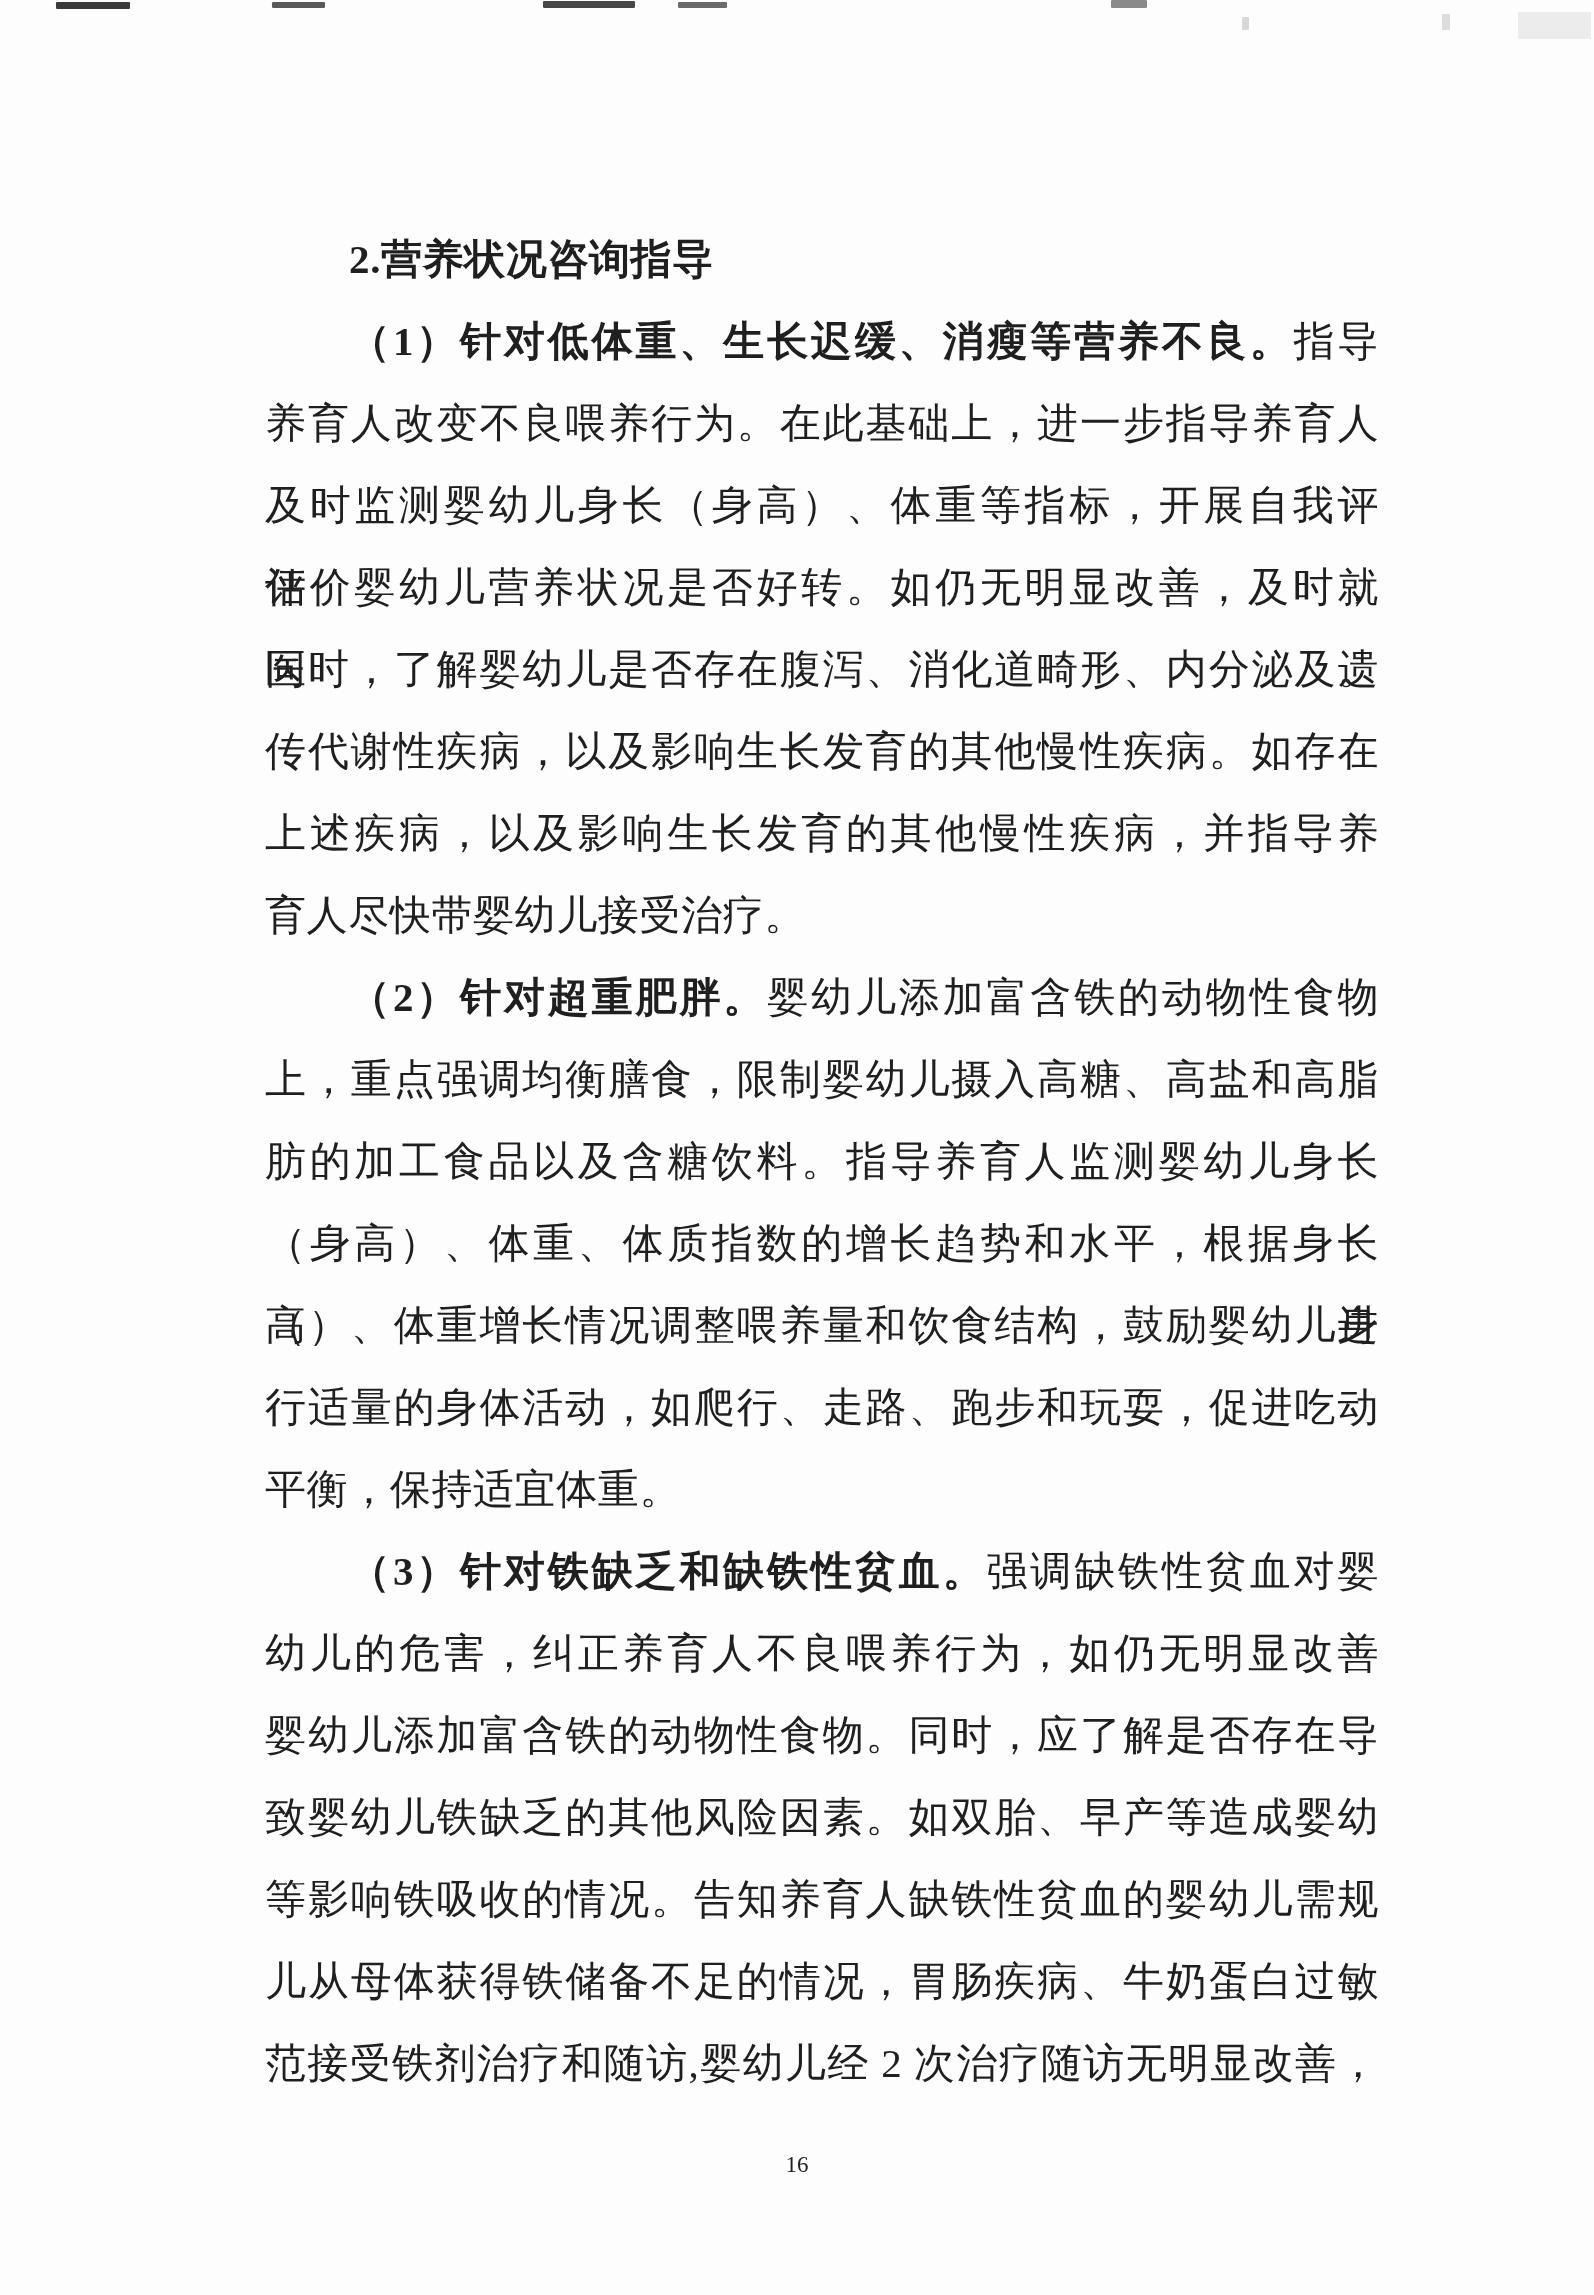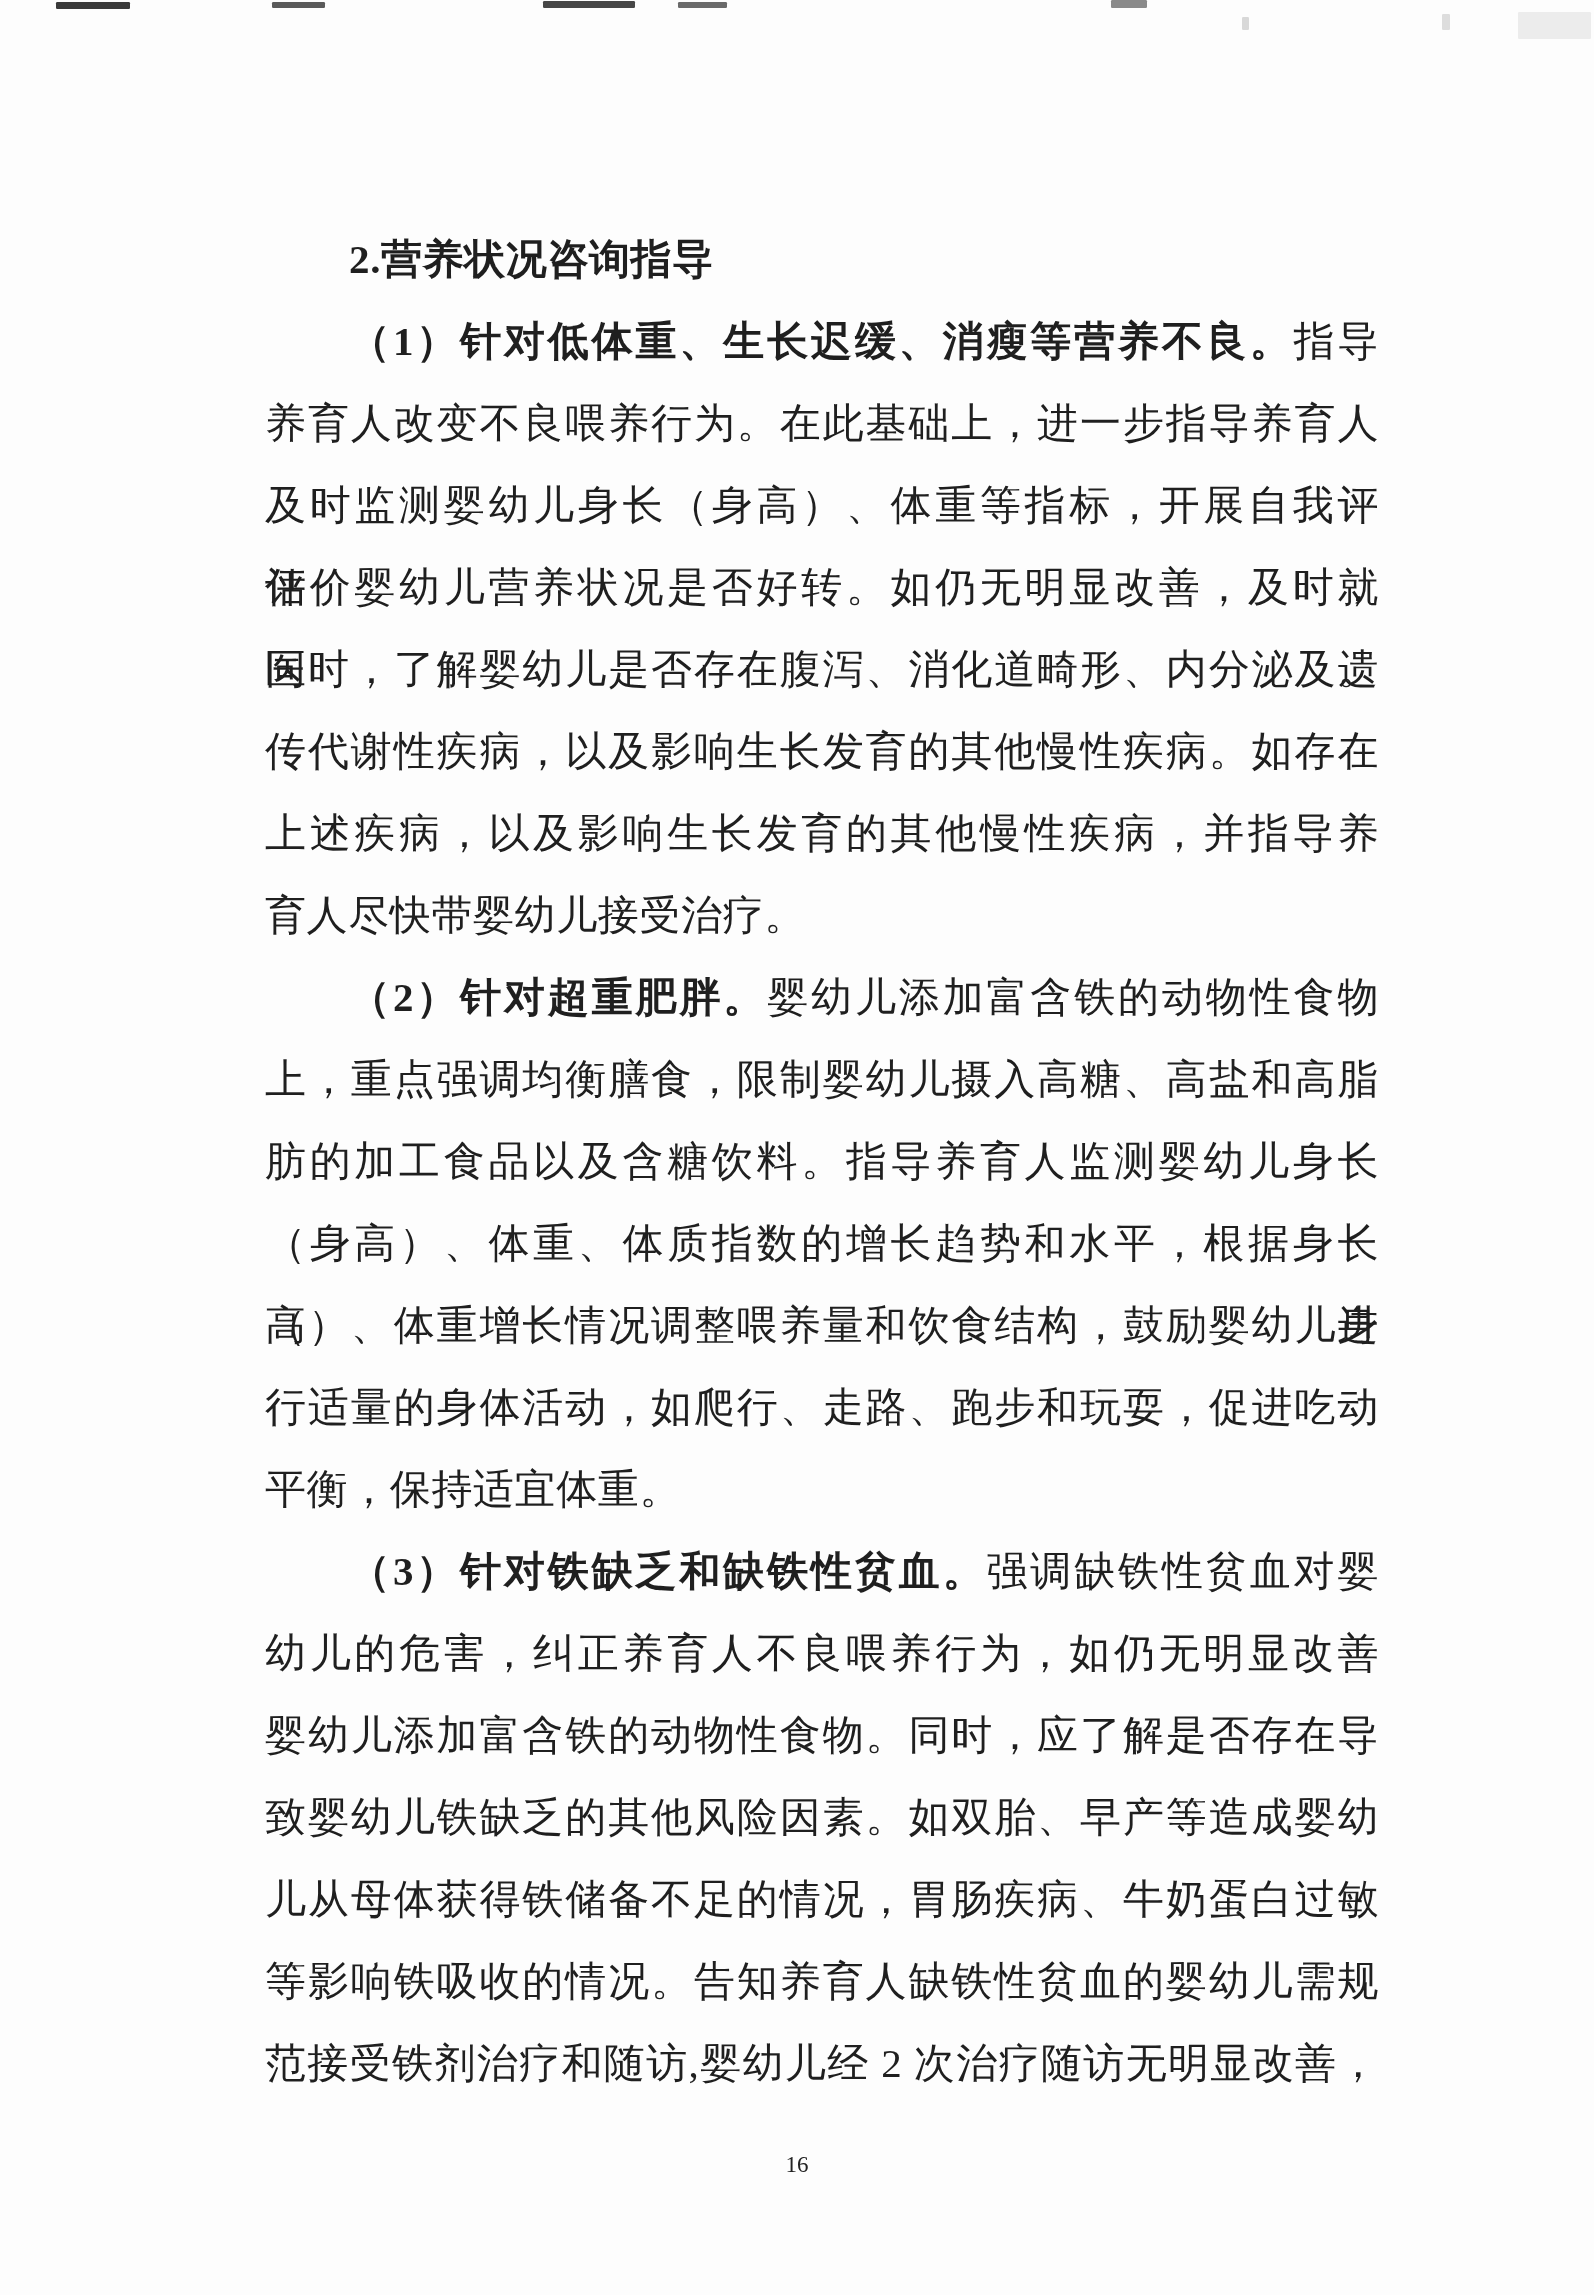--- a/index.html
+++ b/index.html
@@ -80,22 +80,22 @@
       <div class="line justify"><span>上，重点强调均衡膳食，限制婴幼儿摄入高糖、高盐和高脂</span></div>
       <div class="line justify"><span>肪的加工食品以及含糖饮料。指导养育人监测婴幼儿身长</span></div>
       <div class="line justify"><span>（身高）、体重、体质指数的增长趋势和水平，根据身长（身</span></div>
       <div class="line justify"><span>高）、体重增长情况调整喂养量和饮食结构，鼓励婴幼儿进</span></div>
       <div class="line justify"><span>行适量的身体活动，如爬行、走路、跑步和玩耍，促进吃动</span></div>
       <div class="line"><span>平衡，保持适宜体重。</span></div>
       <div class="line justify indent"><span class="b">（3）针对铁缺乏和缺铁性贫血。</span><span>强调缺铁性贫血对婴</span></div>
       <div class="line justify"><span>幼儿的危害，纠正养育人不良喂养行为，如仍无明显改善</span></div>
       <div class="line justify"><span>婴幼儿添加富含铁的动物性食物。同时，应了解是否存在导</span></div>
       <div class="line justify"><span>致婴幼儿铁缺乏的其他风险因素。如双胎、早产等造成婴幼</span></div>
+      <div class="line justify"><span>等影响铁吸收的情况。告知养育人缺铁性贫血的婴幼儿需规</span></div>
       <div class="line justify"><span>儿从母体获得铁储备不足的情况，胃肠疾病、牛奶蛋白过敏</span></div>
-      <div class="line justify"><span>等影响铁吸收的情况。告知养育人缺铁性贫血的婴幼儿需规</span></div>
       <div class="line justify"><span>范接受铁剂治疗和随访,婴幼儿经 2 次治疗随访无明显改善，</span></div>
     </div>
 
   <div class="page-number">16</div>
 
 <div class="scan-mark" style="left: 56px; top: 1.9px; width: 74px; height: 7.1px; background: rgb(58, 58, 58);"></div>
     <div class="scan-mark" style="left: 272px; top: 1.9px; width: 53px; height: 5.8px; background: rgb(90, 90, 90);"></div>
     <div class="scan-mark" style="left: 543px; top: 1.3px; width: 92px; height: 6.5px; background: rgb(71, 71, 71);"></div>
     <div class="scan-mark" style="left: 678px; top: 1.9px; width: 49px; height: 5.8px; background: rgb(106, 106, 106);"></div>
     <div class="scan-mark" style="left: 1111px; top: 0px; width: 36px; height: 8.4px; background: rgb(138, 138, 138);"></div>

